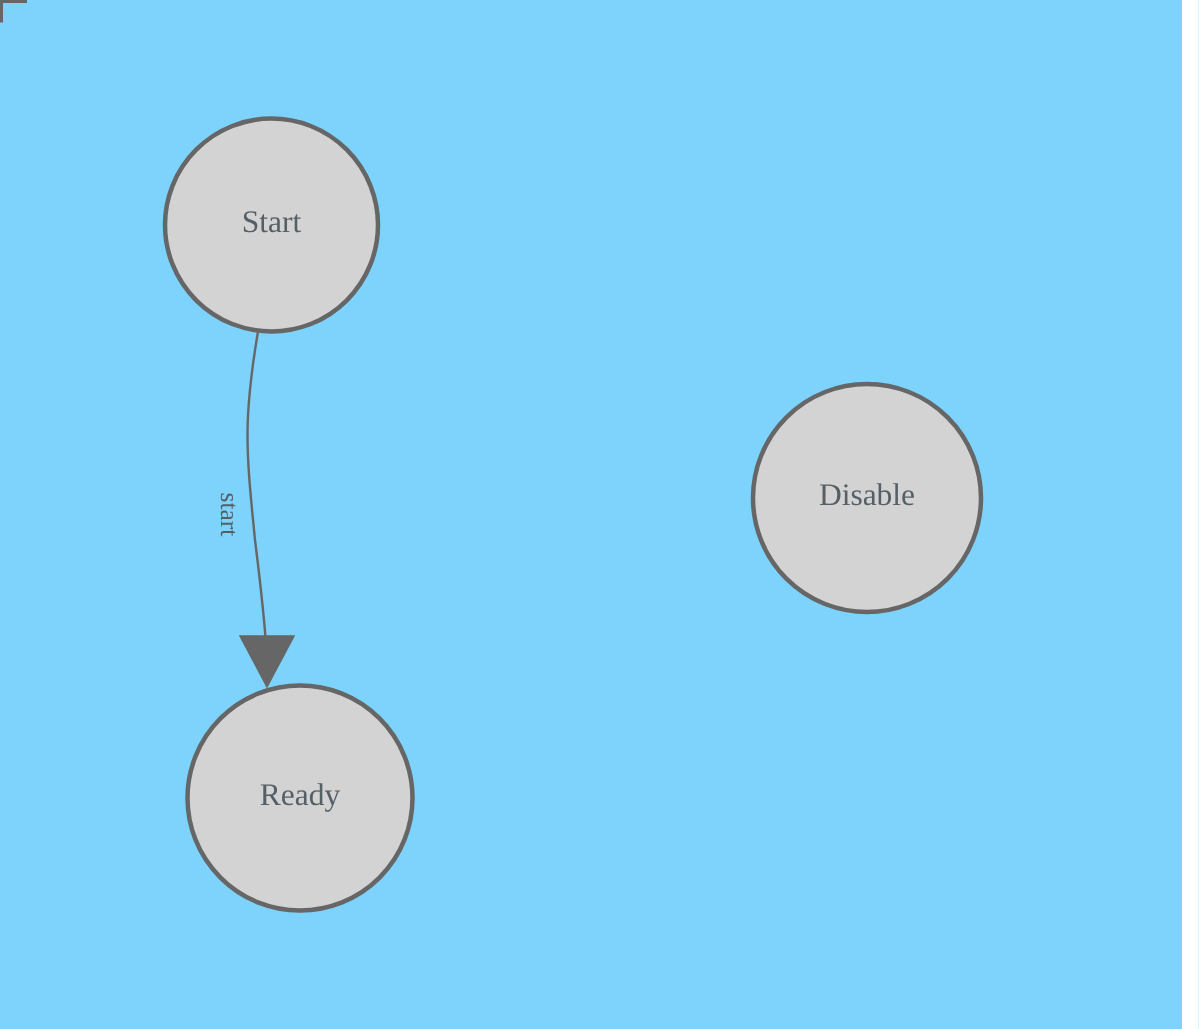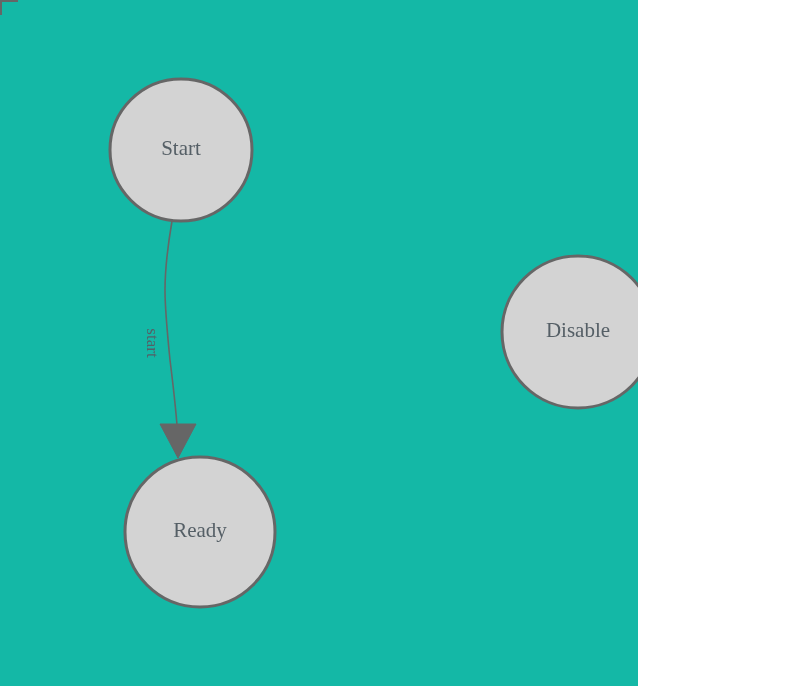--- a/index.html
+++ b/index.html
@@ -6,23 +6,23 @@
   html, body {
     margin: 0;
     padding: 0;
     background: #ffffff;
   }
   body {
     font-family: "Liberation Serif", "DejaVu Serif", serif;
   }
   #canvas {
     position: relative;
-    width: 638px;
+    width: 788px;
     height: 686px;
-    background: #14b8a6;
+    background: #7dd3fc;
     overflow: hidden;
   }
   #diagram-svg {
     position: absolute;
     top: 0;
     left: 0;
     width: 799px;
     height: 686px;
     display: block;
   }

